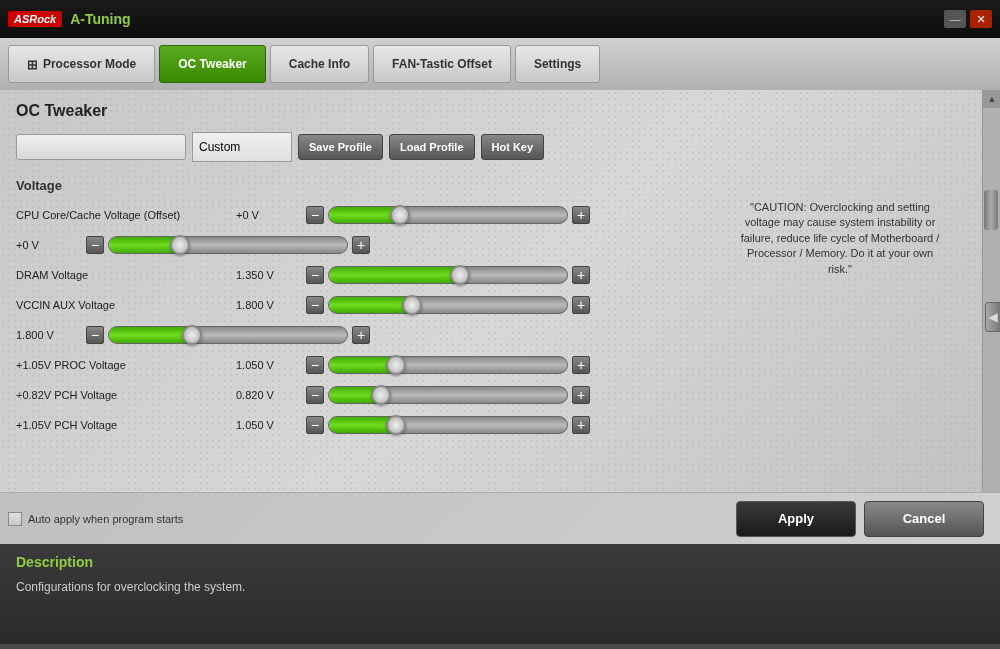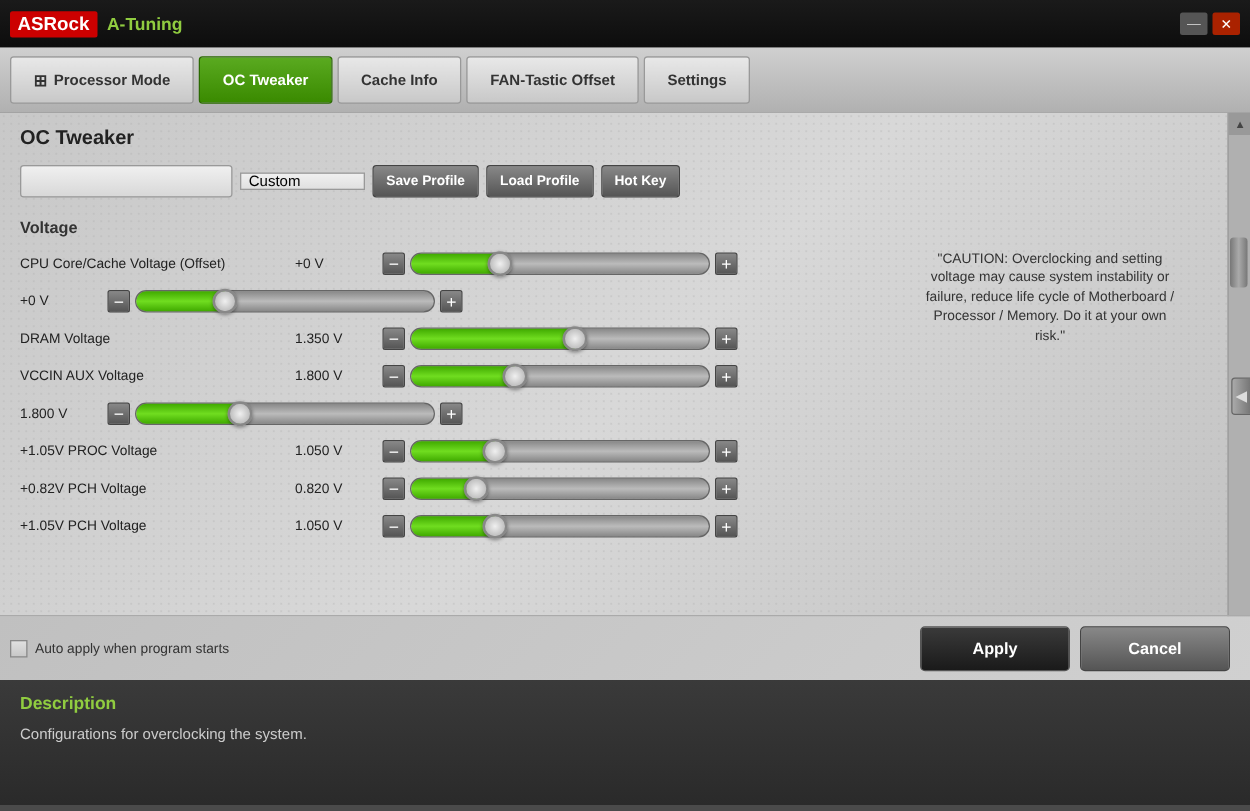--- a/index.html
+++ b/index.html
@@ -23,23 +23,24 @@
     }
     .title-bar-left {
       display: flex;
       align-items: center;
       gap: 8px;
     }
     .asrock-logo {
       background: #cc0000;
       color: white;
       font-weight: bold;
-      font-size: 15px;
+      font-size: 11px;
       padding: 2px 6px;
       border-radius: 2px;
+      font-style: italic;
     }
     .app-title {
       color: #90cc40;
       font-size: 14px;
       font-weight: bold;
     }
     .title-bar-controls {
       display: flex;
       gap: 4px;
     }
@@ -139,21 +140,21 @@
       background: linear-gradient(to bottom, #f0f0f0, #d8d8d8);
       border: 1px solid #999;
       border-radius: 3px;
       padding: 0 6px;
       font-size: 12px;
       appearance: none;
       cursor: pointer;
     }
     .profile-name-input {
       width: 100px;
-      height: 14px;
+      height: 30px;
       background: linear-gradient(to bottom, #f0f0f0, #e0e0e0);
       border: 1px solid #999;
       padding: 0 6px;
       font-size: 12px;
     }
     .profile-btn {
       height: 26px;
       padding: 0 10px;
       background: linear-gradient(to bottom, #888, #555);
       color: white;

